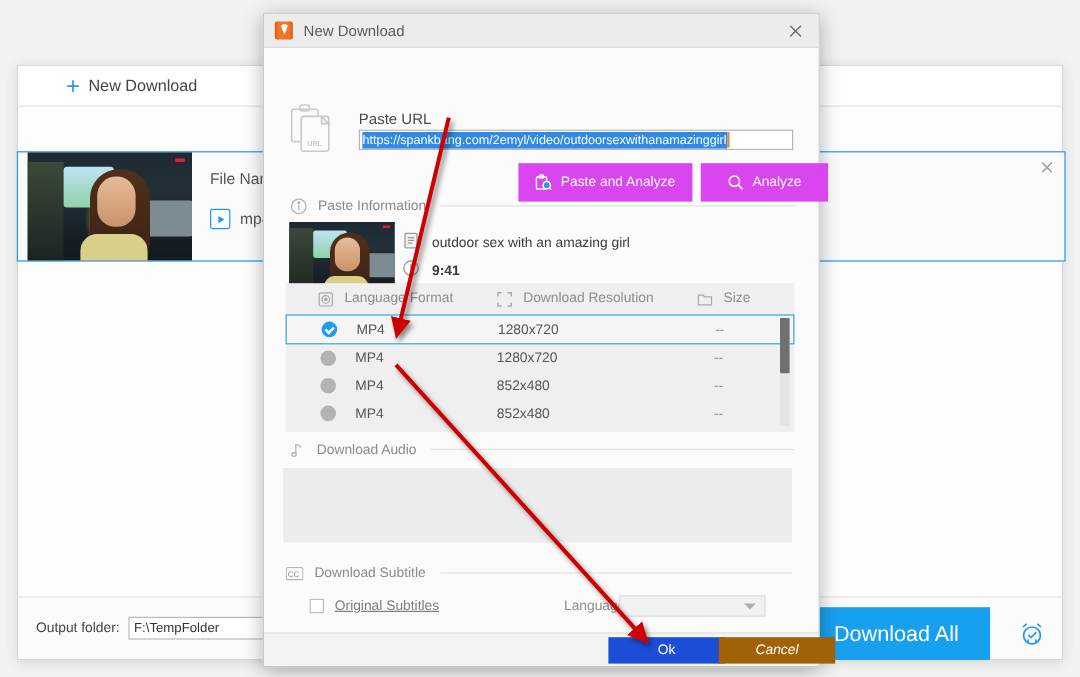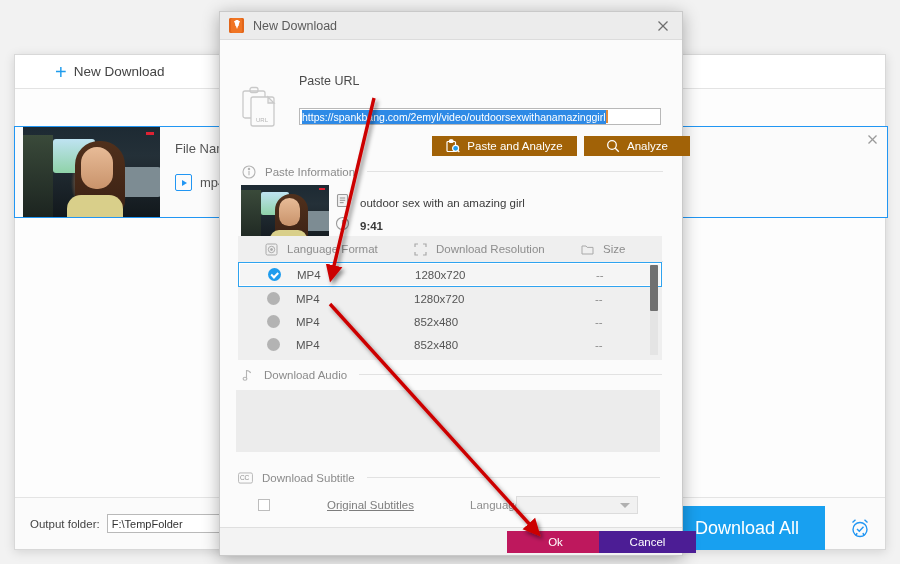--- a/index.html
+++ b/index.html
@@ -122,32 +122,32 @@
   .dlg-logo::after{ content:""; position:absolute; left:50%; top:3px; transform:translateX(-50%);
      width:0;height:0;border-left:3.5px solid transparent;border-right:3.5px solid transparent;border-top:8px solid #fff; }
   #dlg-title { margin-left:9px; font-size:12.5px; color:#5b5b5b; }
   #dlg-close { position:absolute; right:8px; top:4px; width:22px; height:20px;
     display:flex; align-items:center; justify-content:center; color:#6e6e6e; }
 
   #dlg-body { position:relative; height:487px; background:#fbfbfb; }
 
   
   #paste-ico { position:absolute; left:21px; top:46px; width:40px; height:44px; }
-  #paste-url-label { position:absolute; left:79px; top:34px; font-size:12.5px; color:#4a4a4a; }
+  #paste-url-label { position:absolute; left:79px; top:52px; font-size:12.5px; color:#4a4a4a; }
   #url-input {
     position:absolute; left:79px; top:68px; width:362px; height:17px;
     border:1px solid #b8b8b8; background:#fff; padding:0 2px; display:flex; align-items:center;
     overflow:hidden;
   }
   #url-text { background:#2e8ae6; color:#fff; font-size:10.5px; white-space:nowrap;
     font-family:"Liberation Sans", sans-serif; padding:1px 0; }
   #url-caret { width:2px; height:13px; background:#e08a3a; flex:none; }
 
   .primary-btn {
-    position:absolute; height:20px; background:#a16207; color:#fff;
+    position:absolute; height:32px; background:#d946ef; color:#fff;
     display:flex; align-items:center; justify-content:center; font-size:11.5px;
   }
   #paste-analyze-btn { left:212px; top:96px; width:145px; }
   #analyze-btn { left:364px; top:96px; width:106px; }
   .btn-ico { margin-right:7px; display:flex; align-items:center; }
 
   
   .sec { position:absolute; display:flex; align-items:center; width:422px; }
   .sec .sec-ico { width:15px; height:15px; flex:none; display:flex; align-items:center; justify-content:center; }
   .sec .sec-label { margin-left:9px; font-size:11.5px; color:#8b8b8b; white-space:nowrap; }
@@ -205,36 +205,36 @@
   .cell-fmt { position:absolute; left:58px; font-size:11.5px; color:#555; }
   .cell-res { position:absolute; left:176px; font-size:11.5px; color:#555; }
   .cell-size { position:absolute; left:357px; font-size:11.5px; color:#8c8c8c; }
   #fmt-scroll-track { position:absolute; right:4px; top:29px; width:8px; height:90px; background:#e4e4e4; }
   #fmt-scroll-thumb { position:absolute; right:4px; top:29px; width:8px; height:46px; background:#707070; border-radius:1px; }
 
   
   #audio-box { position:absolute; left:236px; top:390px; width:424px; height:62px; background:#ececec; }
 
   
-  #subtitle-row { position:absolute; left:258px; top:499px; display:flex; align-items:center; width:390px;gap:48px; }
+  #subtitle-row { position:absolute; left:258px; top:499px; display:flex; align-items:center; width:390px; }
   #orig-sub-checkbox { width:12px; height:12px; border:1px solid #bdbdbd; background:#fff; flex:none; }
   #orig-sub-label { margin-left:9px; font-size:11.5px; color:#7d7d7d; text-decoration:underline; }
   #language-label { position:absolute; left:212px; font-size:11.5px; color:#8e8e8e; }
   #language-select { position:absolute; left:258px; top:-3px; width:122px; height:18px;
     background:#f1f1f1; border:1px solid #dcdcdc; display:flex; align-items:center; justify-content:flex-end; }
   #language-caret { margin-right:7px; width:0;height:0;
     border-left:5px solid transparent;border-right:5px solid transparent;border-top:5px solid #b0b0b0; }
 
   
   #dlg-footer { position:absolute; left:0; bottom:0; width:462px; height:28px;
     background:#f3f3f3; border-top:1px solid #dfdfdf; }
-  #ok-btn { position:absolute; left:287px; top:3px; width:97px; height:22px; background:#be185d;
+  #ok-btn { position:absolute; left:287px; top:3px; width:97px; height:22px; background:#1d4ed8;
     color:#fff; font-size:11.5px; display:flex; align-items:center; justify-content:center; }
-  #cancel-btn { position:absolute; left:379px; top:3px; width:97px; height:22px; background:#4c1d95;
-    color:#fff; font-size:11.5px; display:flex; align-items:center; justify-content:center; }
+  #cancel-btn { position:absolute; left:379px; top:3px; width:97px; height:22px; background:#a16207;
+    color:#fff; font-size:11.5px; display:flex; align-items:center; justify-content:center;font-style:italic; }
 
   
   #arrows { position:absolute; left:0; top:0; width:900px; height:564px; pointer-events:none; }
 </style>
 </head>
 <body>
 
 <div id="stage">
 
   <div id="main-window">

